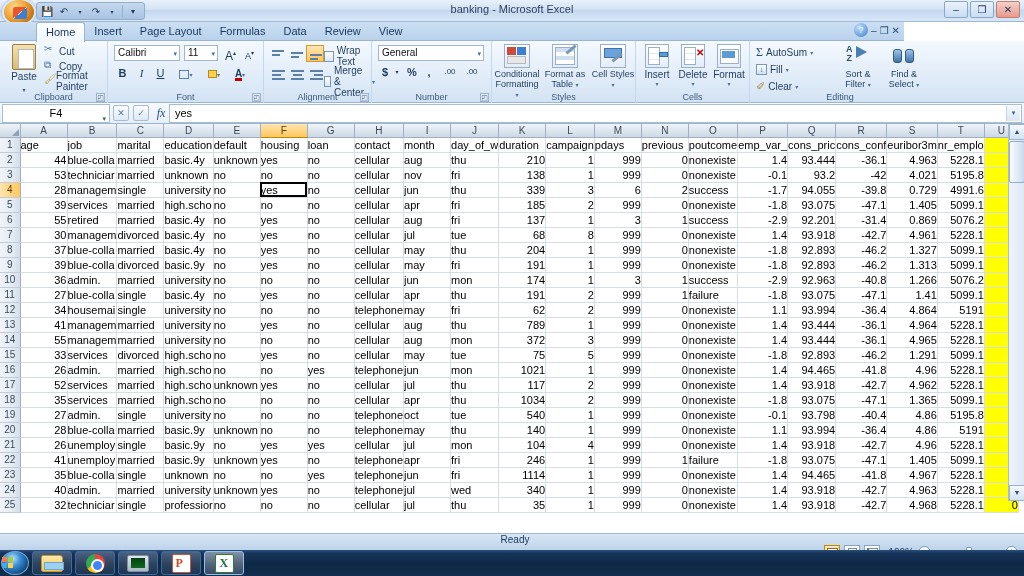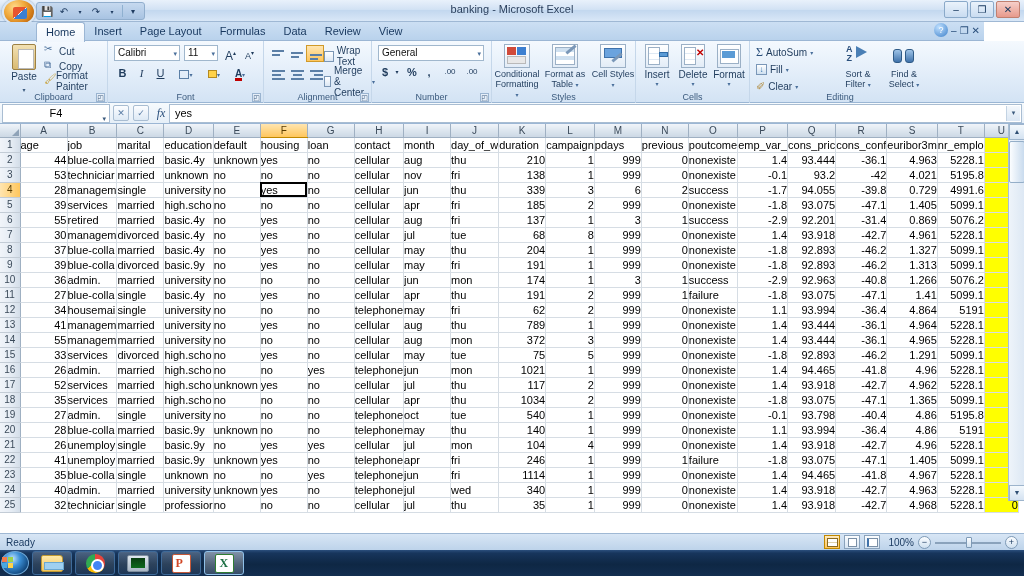--- a/index.html
+++ b/index.html
@@ -43,21 +43,21 @@
   }
   .officebtn::after{
     content:""; position:absolute; left:9px; top:7px; width:14px; height:12px;
     background:
       linear-gradient(to bottom right,#e8552e 0%,#e8552e 49%,#f2f2f2 49%,#f2f2f2 51%,#3c7fd0 51%);
     border-radius:2px;
   }
 
   
   .tabstrip {
-    position:absolute; left:0; top:22px; width:984px; height:19px;
+    position:absolute; left:0; top:22px; width:904px; height:19px;
     background:linear-gradient(to bottom,#ccdff3,#b9d2ec);
     border-bottom:1px solid #9bb6d4; padding-left:36px;
   }
   .tab {
     float:left; height:19px; line-height:19px; padding:0 9px; font-size:11px;
     color:#17375e; cursor:pointer;
   }
   .tab.active {
     background:linear-gradient(to bottom,#fdfeff,#f0f6fd);
     border:1px solid #9bb6d4; border-bottom:none; border-radius:3px 3px 0 0;
@@ -260,21 +260,21 @@
      background:linear-gradient(to bottom,#fdfeff,#cfdfee); border:1px solid #9ab1c9; cursor:pointer;}
   .hsarrow { width:13px;height:13px; background:linear-gradient(to bottom,#f4f9fd,#d4e2f1);
      border:1px solid #9db4cc; font-size:7px; text-align:center; line-height:11px; color:#2f4f74;
      cursor:pointer;}
 
   
   .statusbar {
     position:absolute; left:0; top:533px; width:1024px; height:17px;
     background:linear-gradient(to bottom,#d8e6f5,#bdd3ea);
     border-top:1px solid #9fb8d4; display:flex; align-items:center;
-    font-size:10px; color:#17375e;
+    font-size:10px; color:#17375e;flex-direction:column;
   }
   .ready { padding-left:6px; }
   .status-right { margin-left:auto; display:flex; align-items:center; gap:4px; padding-right:6px;}
   .viewbtn { width:16px;height:14px; border:1px solid #8aa2bb; cursor:pointer;
              background:linear-gradient(to bottom,#fbfdff,#d6e4f2); position:relative;}
   .viewbtn.active { background:linear-gradient(to bottom,#ffe9bd,#ffc65c); border-color:#c08800;}
   .zoomtxt { font-size:10px; min-width:30px; text-align:right;}
   .zoomminus,.zoomplus { width:13px;height:13px; border-radius:50%;
     border:1px solid #7e9ab6; background:linear-gradient(#fbfdff,#cfe0f0);
     font-size:9px; text-align:center; line-height:11px; color:#17375e; cursor:pointer;}

